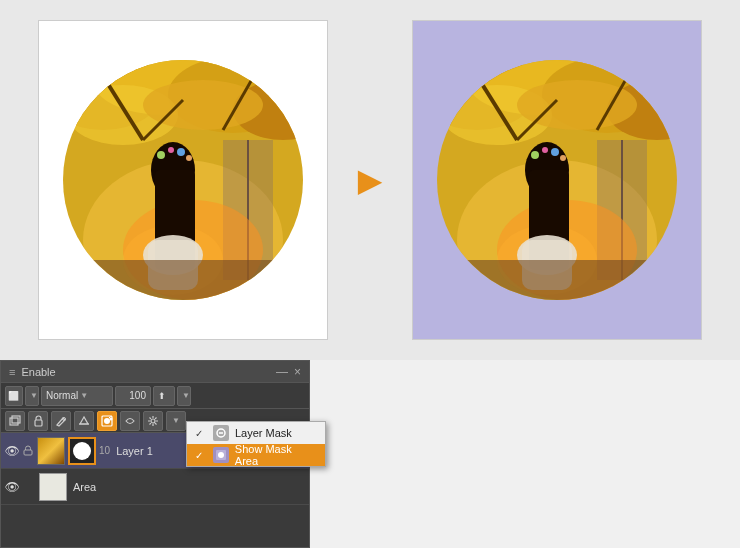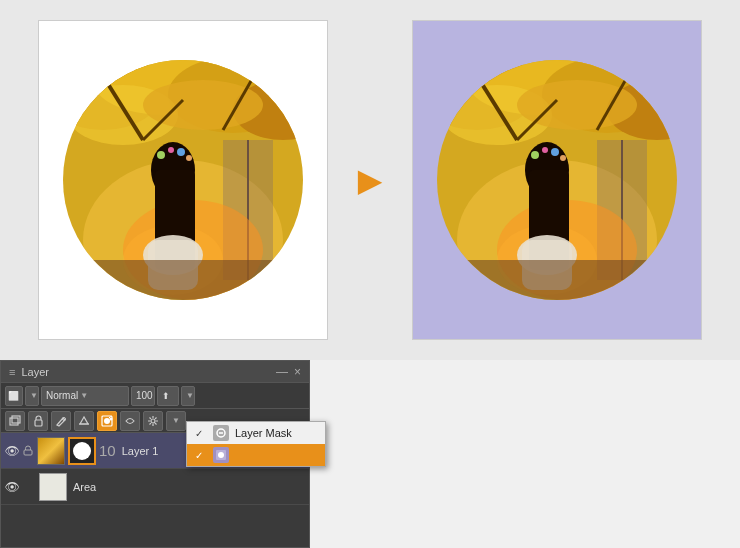--- a/index.html
+++ b/index.html
@@ -111,26 +111,27 @@
       background: #555;
       border: 1px solid #666;
       border-radius: 2px;
       padding: 0 4px;
       color: #ddd;
       font-size: 10px;
       gap: 2px;
     }
 
     .blend-mode-combo {
-      width: 88px;
+      width: 72px;
     }
 
     .opacity-field {
-      width: 24px;
+      width: 36px;
       text-align: right;
+      justify-content: flex-end;
     }
 
     .tool-icon-btn {
       width: 20px;
       height: 20px;
       background: #555;
       border: 1px solid #666;
       border-radius: 2px;
       display: flex;
       align-items: center;
@@ -220,21 +221,21 @@
     }
 
     .layer-name {
       color: #ddd;
       font-size: 11px;
       margin-left: 3px;
     }
 
     .layer-num {
       color: #aaa;
-      font-size: 15px;
+      font-size: 10px;
     }
 
     
     .context-menu {
       position: absolute;
       left: 185px;
       top: 60px;
       background: #f0f0f0;
       border: 1px solid #aaa;
       box-shadow: 2px 2px 6px rgba(0,0,0,0.4);
@@ -377,21 +378,21 @@
     </div>
   </div>
 
 </div>
 
 <div class="bottom-panel">
 
   <div class="panel-title-bar">
     <div style="display:flex;align-items:center;gap:6px;">
       <span style="color:#aaa;font-size:11px;">≡</span>
-      <span class="title">Layer</span>
+      <span class="title">Enable</span>
     </div>
     <div class="window-controls">
       <span class="win-btn">—</span>
       <span class="win-btn">×</span>
     </div>
   </div>
 
   <div class="toolbar-row">
     <div class="tool-combo" style="width:18px;height:20px;padding:0 2px;">
       <span style="font-size:9px;">⬜</span>
@@ -505,16 +506,17 @@
       <span>Layer Mask</span>
     </div>
     <div class="context-menu-item highlighted">
       <span class="check-mark" style="color:white;">✓</span>
       <div class="menu-icon" style="background:#a090c0;">
         <svg width="12" height="12" viewBox="0 0 12 12">
             <rect x="1" y="1" width="10" height="10" rx="1" fill="#b8b0d8"></rect>
             <circle cx="6" cy="6" r="3" fill="white"></circle>
           </svg>
       </div>
+      <span style="color:white;">Show Mask Area</span>
     </div>
   </div>
 
 </div>
 
 </body></html>

